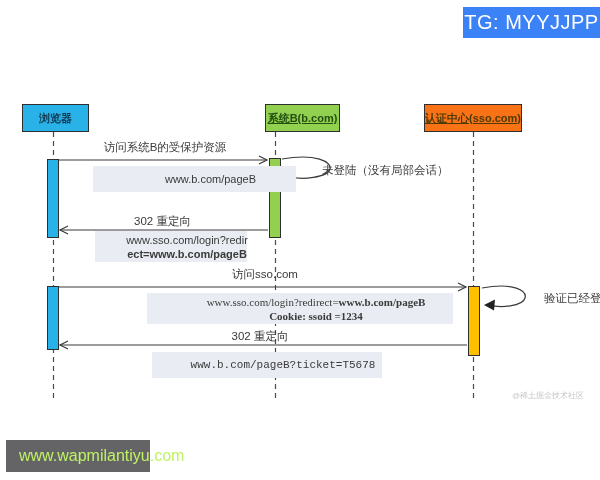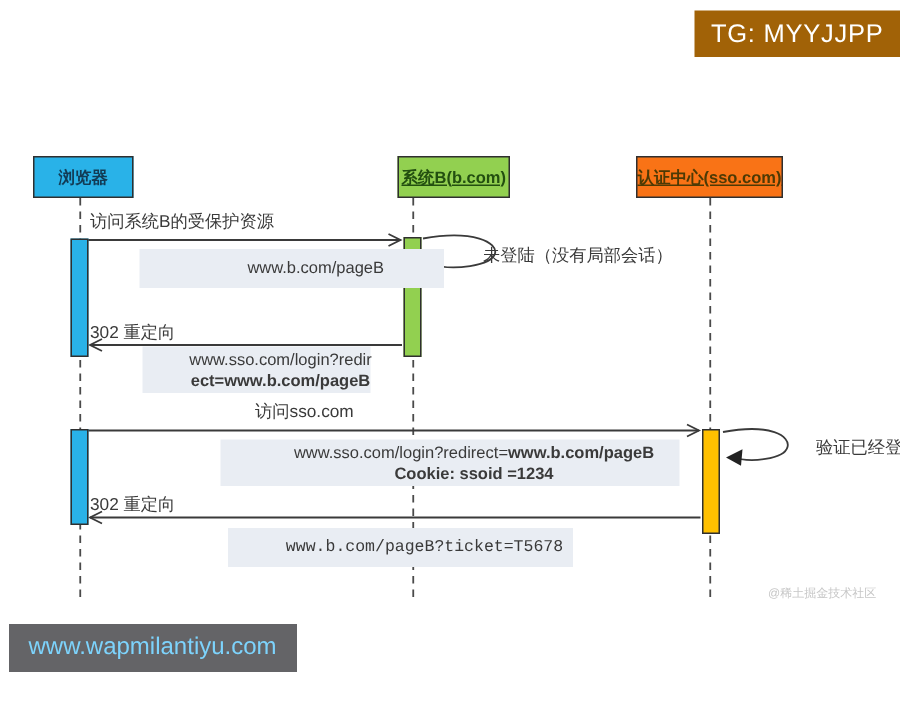--- a/index.html
+++ b/index.html
@@ -10,29 +10,29 @@
     background: #ffffff;
     overflow: hidden;
     font-family: "Liberation Sans", "DejaVu Sans", sans-serif;
     color: #3a3a3a;
   }
   .svg-layer { position: absolute; left: 0; top: 0; }
 
   
   .tg-badge {
     position: absolute; left: 463px; top: 7px; width: 137px; height: 31px;
-    background: #a16207; color: #ffffff; font-size: 17px;
+    background: #3b82f6; color: #ffffff; font-size: 20px;
     display: flex; align-items: center; justify-content: center;
     letter-spacing: 0.5px;
   }
 
   
   .footer-bar {
-    position: absolute; left: 6px; top: 416px; width: 192px; height: 32px;
-    background: #646467; color: #7dd3fc; font-size: 16px;
+    position: absolute; left: 6px; top: 440px; width: 144px; height: 32px;
+    background: #646467; color: #bef264; font-size: 16px;
     display: flex; align-items: center; padding-left: 13px; box-sizing: border-box;
   }
 
   
   .actor {
     position: absolute; top: 104px; height: 28px;
     border: 1.5px solid #2f2f2f; box-sizing: border-box;
     display: flex; align-items: center; justify-content: center;
     font-size: 11px; font-weight: bold; text-align: center;
   }
@@ -41,38 +41,38 @@
   .actor-sso     { left: 424px; width: 98px; background: #f97316; color: #4d3a05; text-decoration: underline; }
 
   
   .bar { position: absolute; width: 12px; border: 1.25px solid #2f2f2f; box-sizing: border-box; }
   .bar-browser-1 { left: 47px; top: 159px; height: 79px; background: #29b2e8; }
   .bar-browser-2 { left: 47px; top: 286px; height: 64px; background: #29b2e8; }
   .bar-systemb   { left: 269px; top: 158px; height: 80px; background: #92d050; }
   .bar-sso       { left: 468px; top: 286px; height: 70px; background: #ffc000; }
 
   
-  .msg-label { position: absolute; font-size: 11.5px; color: #3a3a3a; white-space: nowrap; }
+  .msg-label { position: absolute; font-size: 11.5px; color: #3a3a3a; text-align: center; white-space: nowrap; }
   .lbl-req1  { left: 60px;  width: 210px; top: 140px; }
   .lbl-3021  { left: 60px;  width: 205px; top: 214px; }
   .lbl-req2  { left: 170px; width: 190px; top: 267px; }
   .lbl-3022  { left: 60px;  width: 400px; top: 329px; }
   .loop-label { position: absolute; font-size: 11.5px; color: #3a3a3a; white-space: nowrap; }
   .lbl-loop1 { left: 322px; top: 163px; }
   .lbl-loop2 { left: 544px; top: 291px; }
 
   
   .note {
     position: absolute; background: #e9edf3; color: #3a3a3a; font-size: 11px;
     display: flex; flex-direction: column; align-items: center; justify-content: center;
     text-align: center; line-height: 14px; white-space: nowrap; padding-left: 32px;
   }
   .note-1 { left: 93px;  top: 166px; width: 171px; height: 26px; }
   .note-2 { left: 95px;  top: 231px; width: 120px; height: 31px; }
-  .note-3 { left: 147px; top: 293px; width: 274px; height: 31px; }
+  .note-3 { left: 147px; top: 293px; width: 274px; height: 31px; font-family: Liberation Serif, serif; }
   .note-4 { left: 152px; top: 352px; width: 198px; height: 26px; font-family: Liberation Mono, monospace; }
   .bold { font-weight: bold; }
 
   
   .watermark {
     position: absolute; left: 512px; top: 390px;
     font-size: 8px; color: #c7c7c7; white-space: nowrap;
   }
 </style>
 </head>

